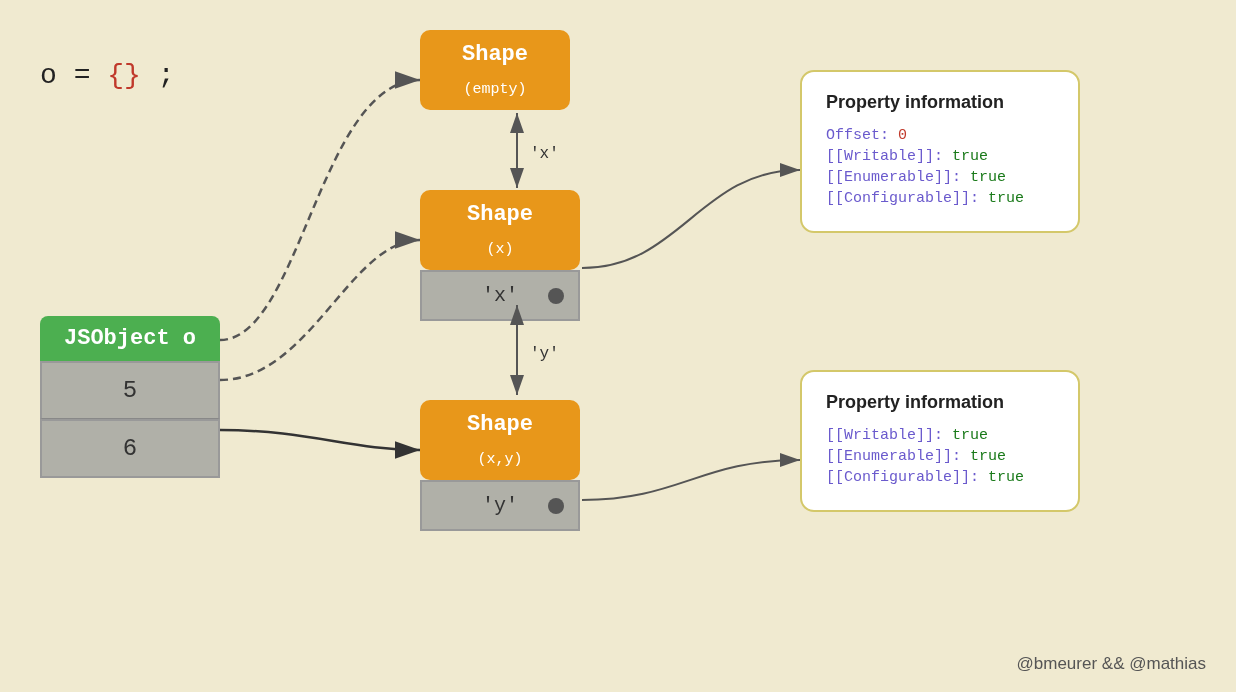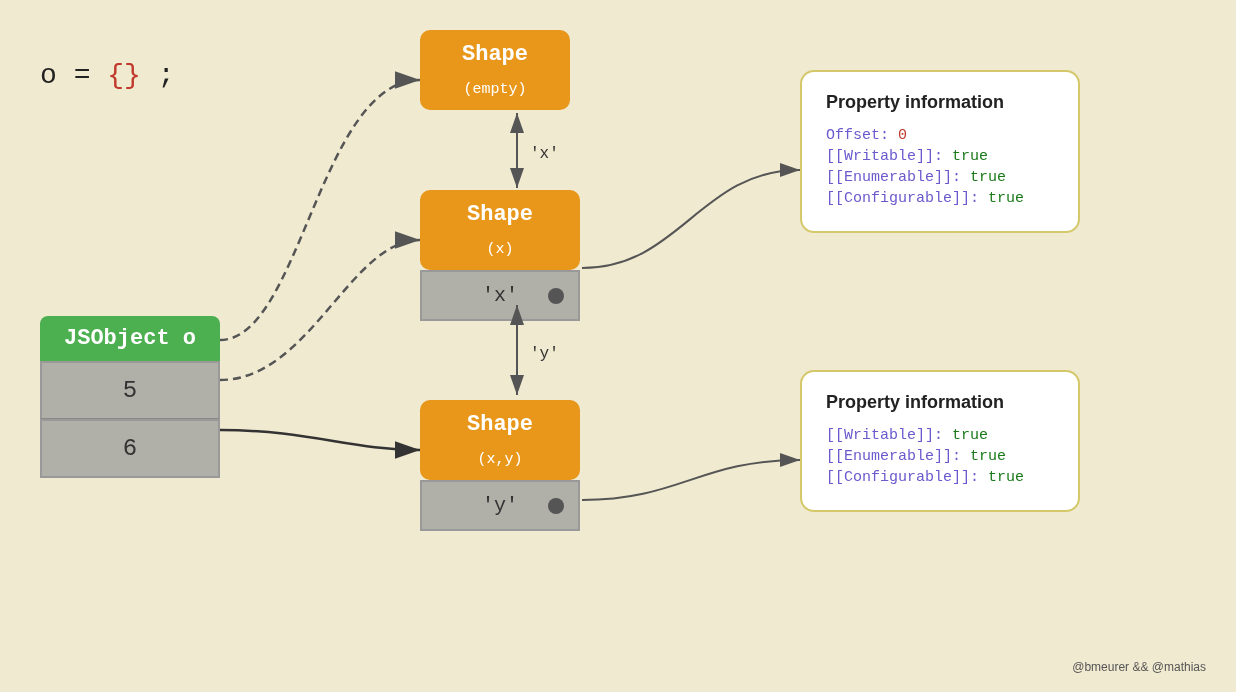--- a/index.html
+++ b/index.html
@@ -152,21 +152,21 @@
       height: 692px;
       pointer-events: none;
     }
 
     
     .attribution {
       position: absolute;
       bottom: 18px;
       right: 30px;
       font-family: Arial, sans-serif;
-      font-size: 12px;
+      font-size: 17px;
       color: #555;
     }
   </style>
 </head>
 <body>
 
 <div class="main-container">
 
   <div class="code-section">
     <div class="code-line">

